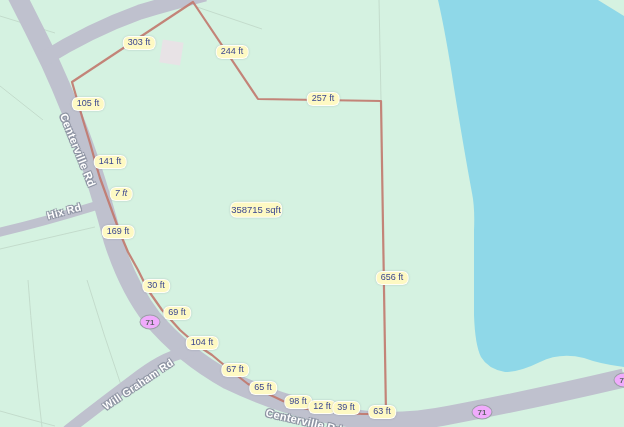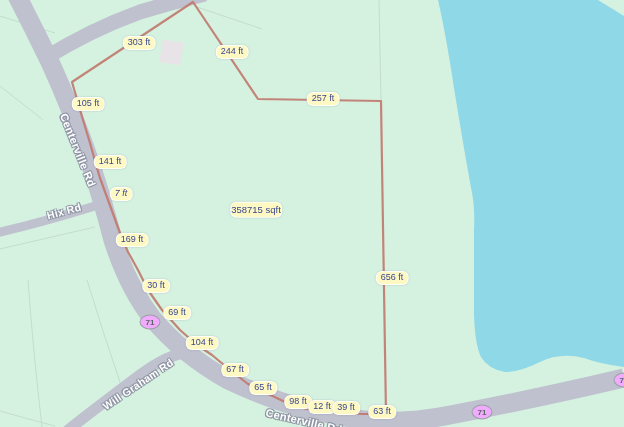--- a/index.html
+++ b/index.html
@@ -126,21 +126,21 @@
     <span>71</span>
   </div>
 
   <div>
       <div class="pill" style="left: 139px; top: 43px;">303 ft</div>
       <div class="pill" style="left: 232px; top: 52px;">244 ft</div>
       <div class="pill" style="left: 323px; top: 99px;">257 ft</div>
       <div class="pill" style="left: 88px; top: 104px;">105 ft</div>
       <div class="pill" style="left: 110px; top: 162px;">141 ft</div>
       <div class="pill" style="left: 121px; top: 194px; font-style: italic;">7 ft</div>
-      <div class="pill" style="left: 132px; top: 232px; margin-top: 8px;">169 ft</div>
+      <div class="pill" style="left: 118px; top: 232px;">169 ft</div>
       <div class="pill" style="left: 156px; top: 286px;">30 ft</div>
       <div class="pill" style="left: 177px; top: 313px;">69 ft</div>
       <div class="pill" style="left: 202px; top: 343px;">104 ft</div>
       <div class="pill" style="left: 235px; top: 370px;">67 ft</div>
       <div class="pill" style="left: 263px; top: 388px;">65 ft</div>
       <div class="pill" style="left: 298px; top: 402px;">98 ft</div>
       <div class="pill" style="left: 322px; top: 407px;">12 ft</div>
       <div class="pill" style="left: 346px; top: 408px;">39 ft</div>
       <div class="pill" style="left: 382px; top: 412px;">63 ft</div>
       <div class="pill" style="left: 392px; top: 254px; margin-top: 24px;">656 ft</div>

